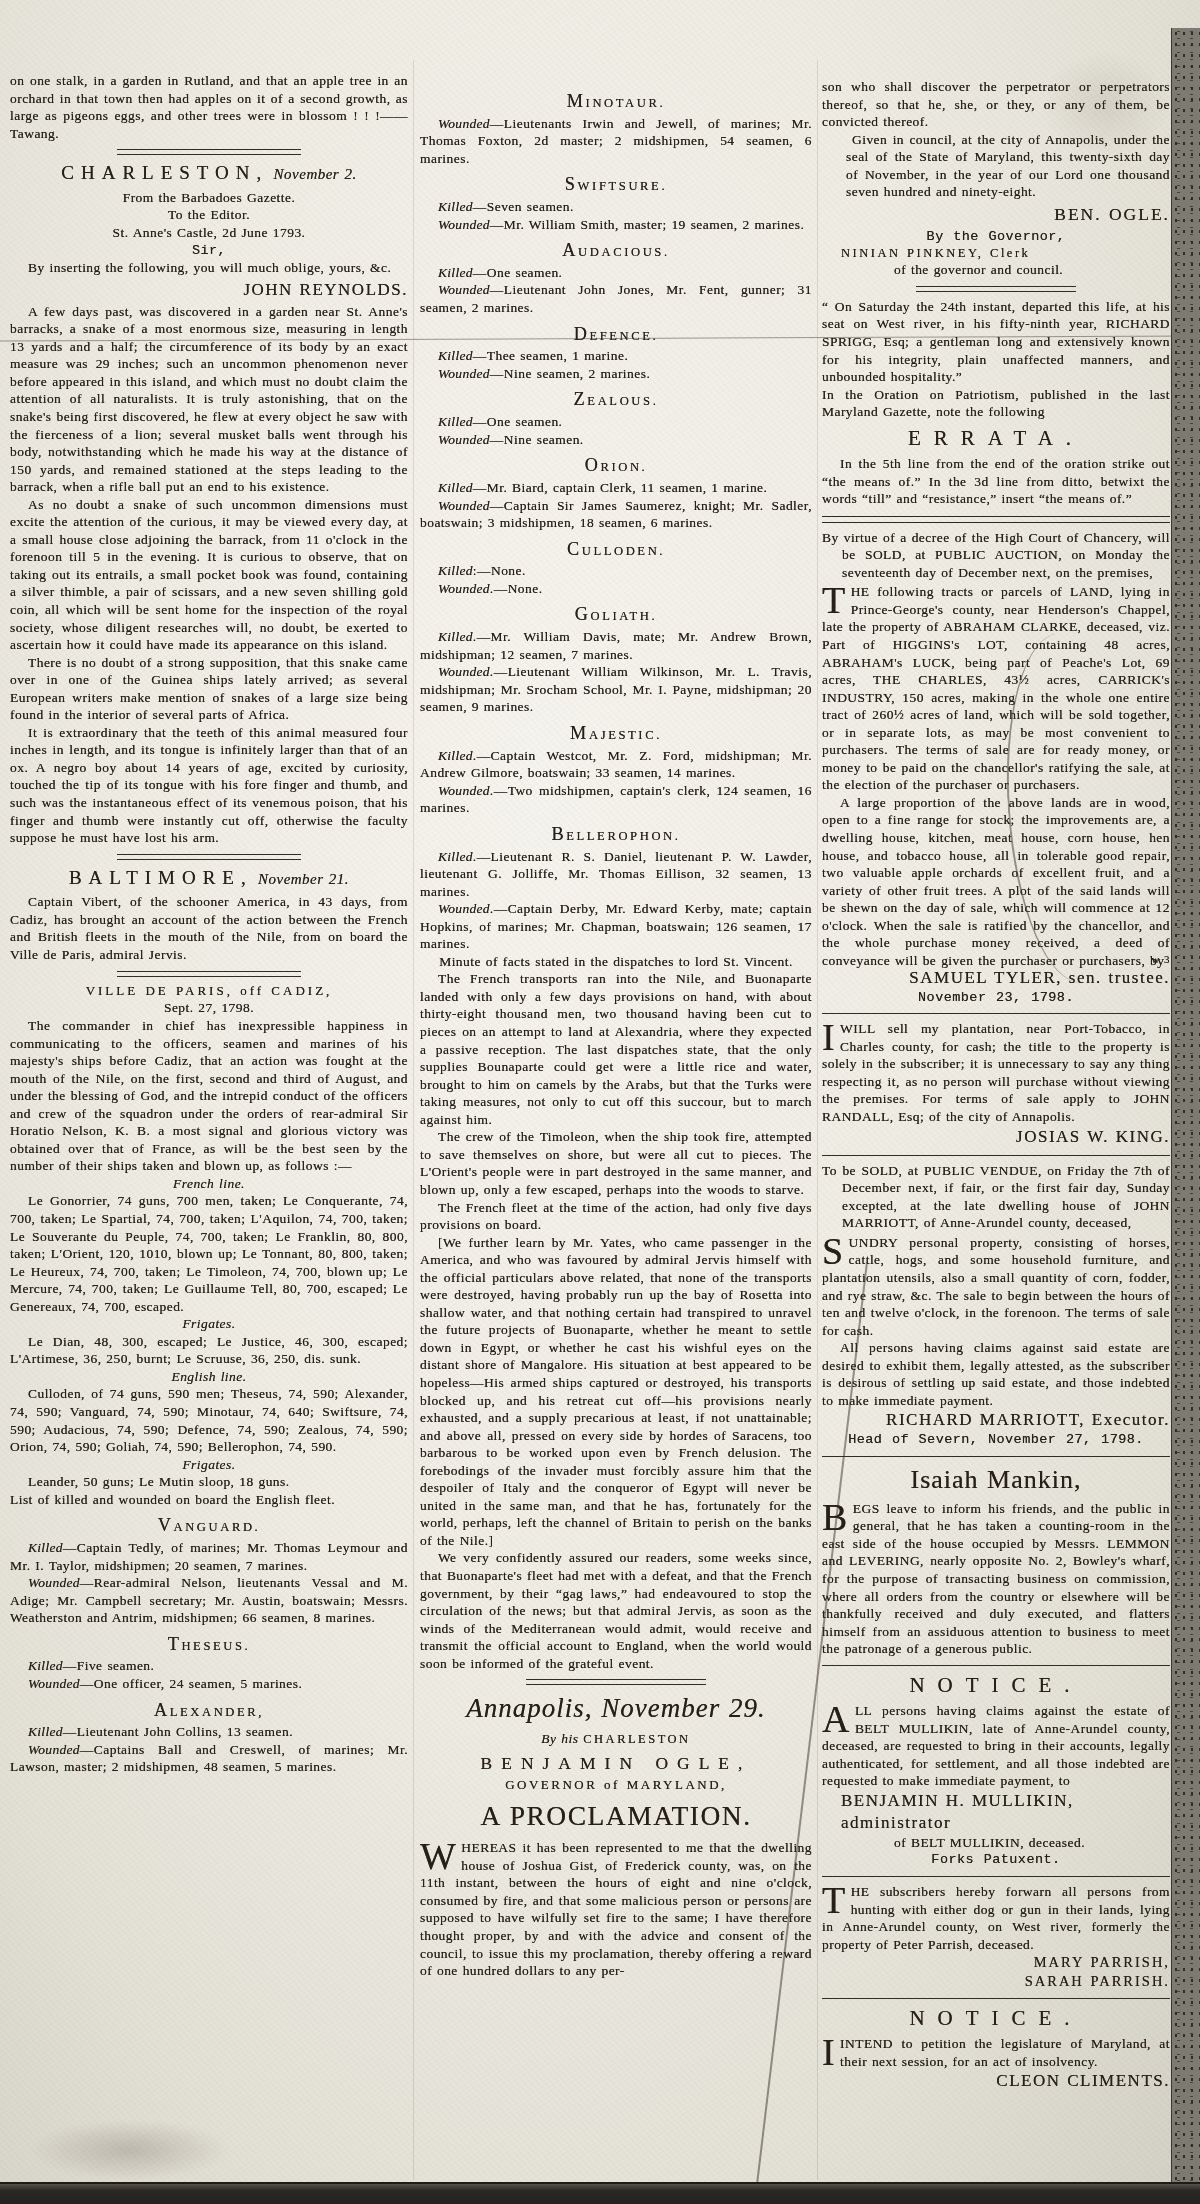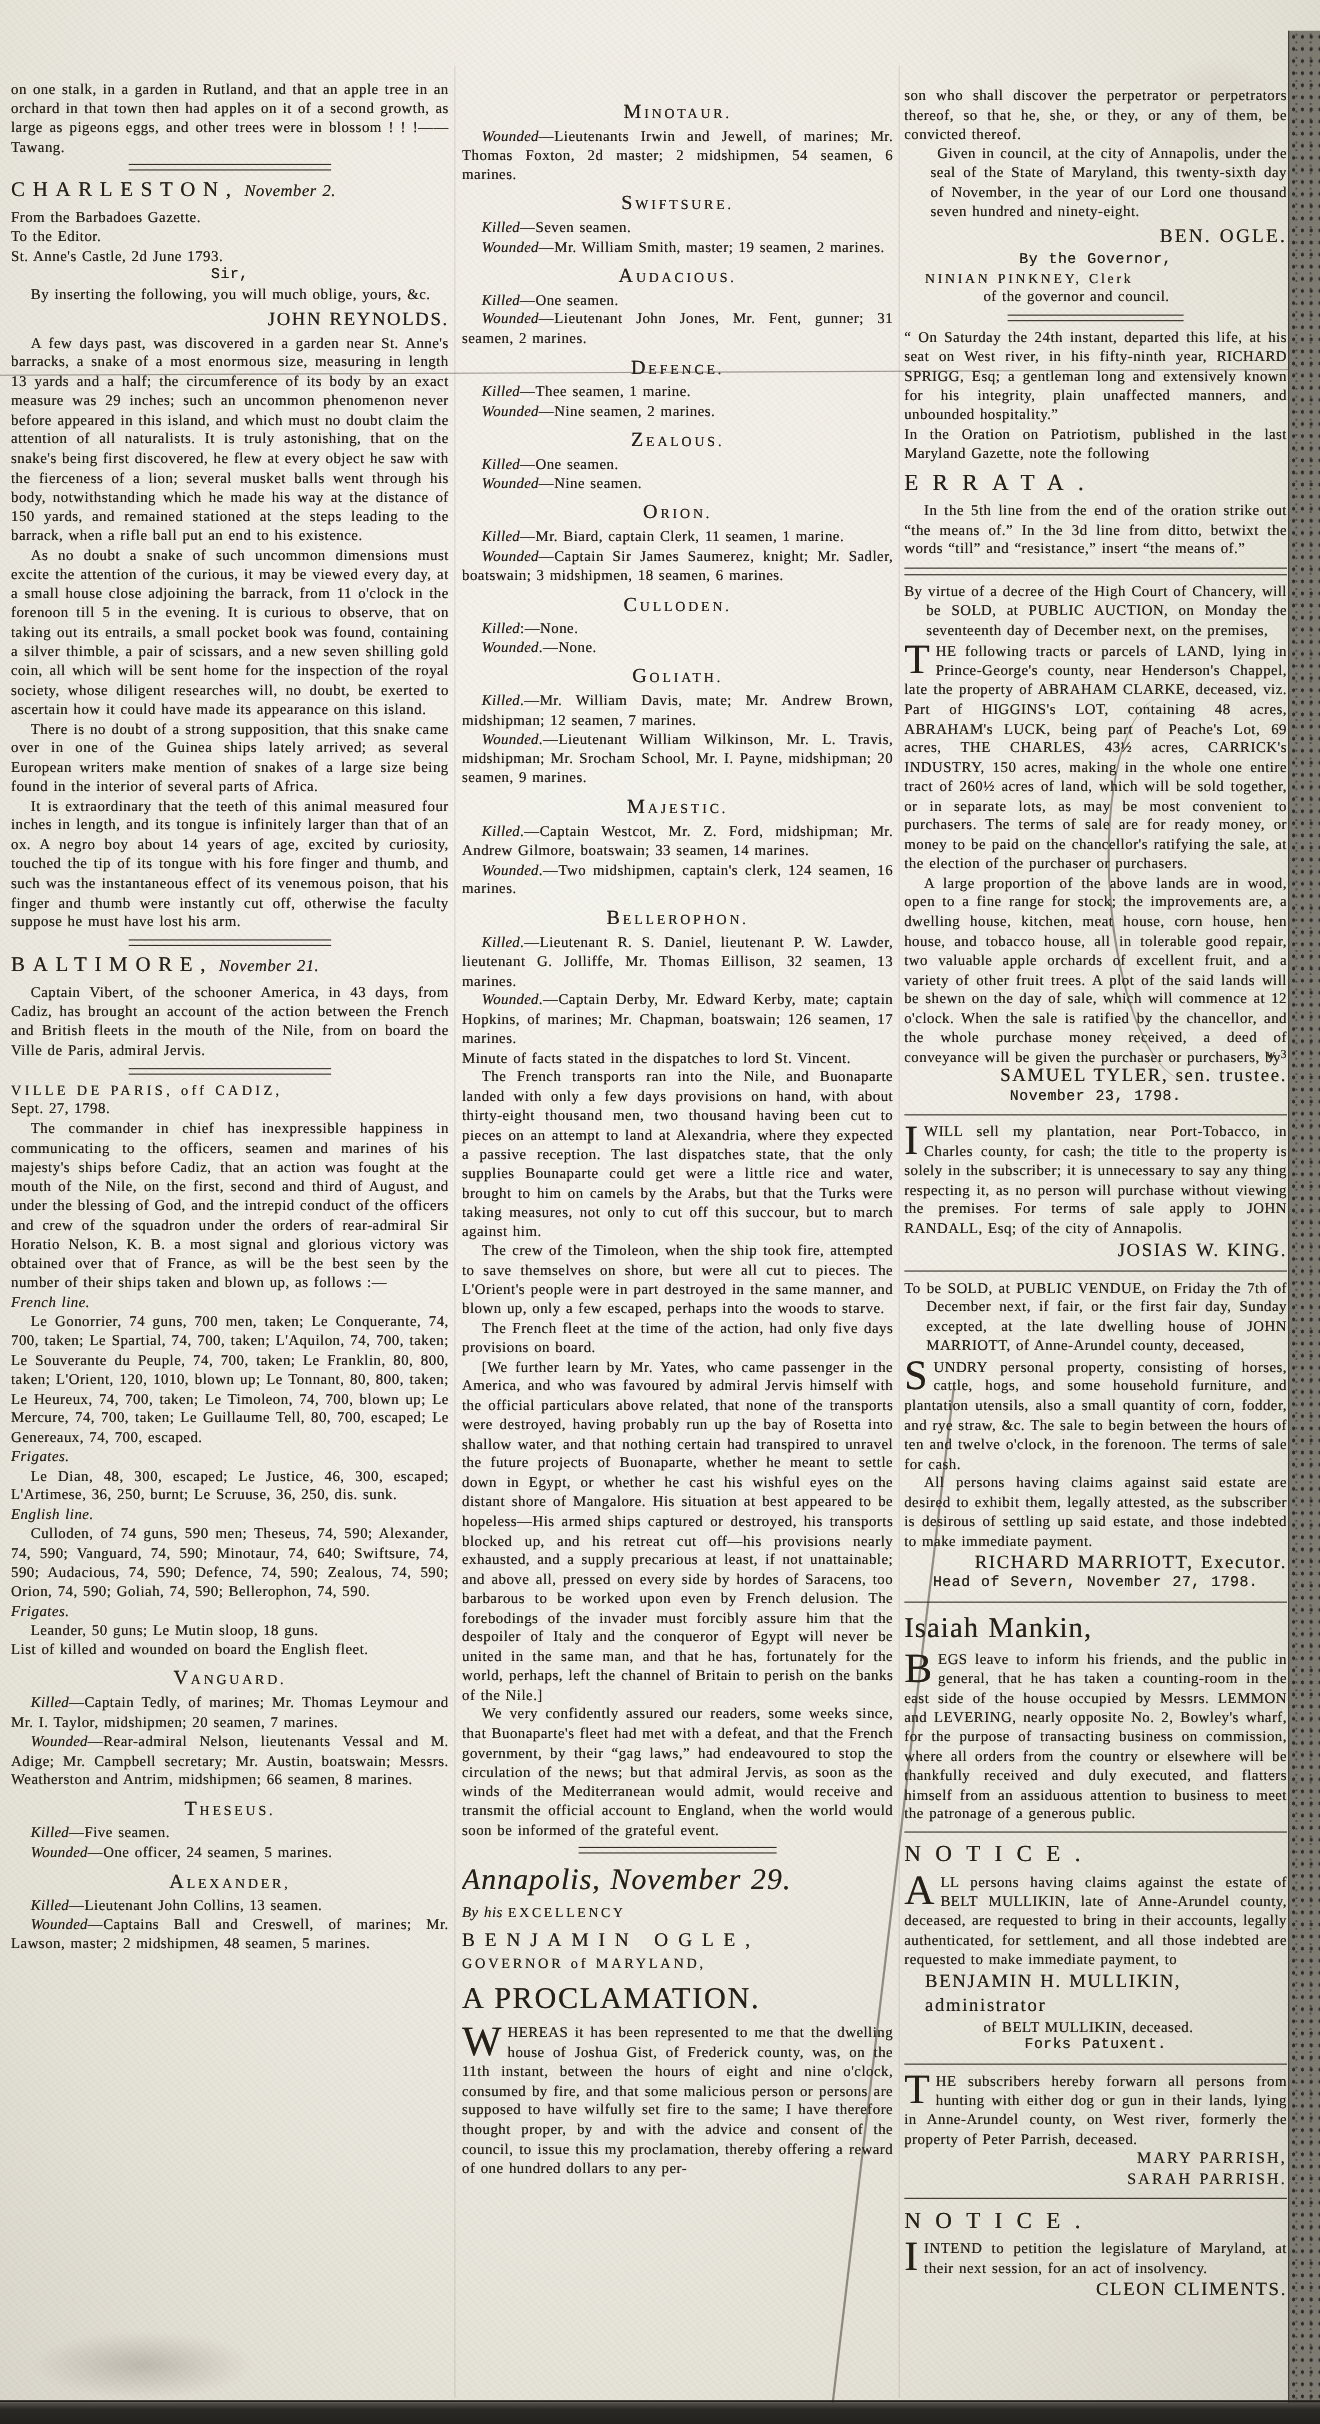--- a/index.html
+++ b/index.html
@@ -19,21 +19,21 @@
   .col-left{left:10px;width:398px;padding-top:72px;}
   .col-mid{left:420px;width:392px;padding-top:84px;}
   .col-right{left:822px;width:348px;padding-top:78px;}
   p{margin:0;text-indent:18px;}
   .para0{text-indent:0;}
   .hang{text-indent:-20px;padding-left:20px;}
   .ml{margin-left:24px;text-indent:6px;}
   .ml2{margin-left:19px;text-indent:0;text-align:left;}
   .ml3{margin-left:72px;text-indent:0;text-align:left;}
   .line{text-indent:0;}
-  .c{text-align:left;text-indent:0;}
+  .c{text-align:center;text-indent:0;}
   .r{text-align:right;text-indent:0;}
   .l{text-align:center;text-indent:0;font-family:Liberation Mono, monospace;}
   .i{font-style:italic;}
   .city{font-size:19px;letter-spacing:7px;}
   .dldate{font-style:italic;font-size:15px;letter-spacing:.5px;}
   .dlrow{margin:2px 0 3px;}
   .reynolds{font-size:17px;letter-spacing:1.5px;margin:2px 0;}
   .spaced13{font-size:13px;letter-spacing:3px;}
   .ship{text-align:center;text-indent:0;letter-spacing:2.6px;font-size:12.6px;margin:6px 0 1px;}
   .ship::first-letter{font-size:1.45em;}
@@ -148,21 +148,21 @@
     <p class="cas"><i>Killed</i><span>.—Lieutenant R. S. Daniel, lieutenant P. W. Lawder, lieutenant G. Jolliffe, Mr. Thomas Eillison, 32 seamen, 13 marines.</span></p>
     <p class="cas"><i>Wounded</i><span>.—Captain Derby, Mr. Edward Kerby, mate; captain Hopkins, of marines; Mr. Chapman, boatswain; 126 seamen, 17 marines.</span></p>
     <div class="line c">Minute of facts stated in the dispatches to lord St. Vincent.</div>
     <p class="">The French transports ran into the Nile, and Buonaparte landed with only a few days provisions on hand, with about thirty-eight thousand men, two thousand having been cut to pieces on an attempt to land at Alexandria, where they expected a passive reception. The last dispatches state, that the only supplies Bounaparte could get were a little rice and water, brought to him on camels by the Arabs, but that the Turks were taking measures, not only to cut off this succour, but to march against him.</p>
     <p class="">The crew of the Timoleon, when the ship took fire, attempted to save themselves on shore, but were all cut to pieces. The L'Orient's people were in part destroyed in the same manner, and blown up, only a few escaped, perhaps into the woods to starve.</p>
     <p class="">The French fleet at the time of the action, had only five days provisions on board.</p>
     <p class="">[We further learn by Mr. Yates, who came passenger in the America, and who was favoured by admiral Jervis himself with the official particulars above related, that none of the transports were destroyed, having probably run up the bay of Rosetta into shallow water, and that nothing certain had transpired to unravel the future projects of Buonaparte, whether he meant to settle down in Egypt, or whether he cast his wishful eyes on the distant shore of Mangalore. His situation at best appeared to be hopeless—His armed ships captured or destroyed, his transports blocked up, and his retreat cut off—his provisions nearly exhausted, and a supply precarious at least, if not unattainable; and above all, pressed on every side by hordes of Saracens, too barbarous to be worked upon even by French delusion. The forebodings of the invader must forcibly assure him that the despoiler of Italy and the conqueror of Egypt will never be united in the same man, and that he has, fortunately for the world, perhaps, left the channel of Britain to perish on the banks of the Nile.]</p>
     <p class="">We very confidently assured our readers, some weeks since, that Buonaparte's fleet had met with a defeat, and that the French government, by their “gag laws,” had endeavoured to stop the circulation of the news; but that admiral Jervis, as soon as the winds of the Mediterranean would admit, would receive and transmit the official account to England, when the world would soon be informed of the grateful event.</p>
     <div class="rule-short"></div>
     <div class="line c annap">Annapolis, November 29.</div>
-    <div class="line c exc"><span class="i">By his </span><span class="sp2">EXCELLENCY</span></div>
+    <div class="line c exc"><span class="i">By his </span><span class="sp2">CHARLESTON</span></div>
     <div class="line c benname">BENJAMIN OGLE,</div>
     <div class="line c gov">GOVERNOR of MARYLAND,</div>
     <div class="line c procl">A PROCLAMATION.</div>
     <p class="drop"><span class="dcap">W</span><span>HEREAS it has been represented to me that the dwelling house of Joshua Gist, of Frederick county, was, on the 11th instant, between the hours of eight and nine o'clock, consumed by fire, and that some malicious person or persons are supposed to have wilfully set fire to the same; I have therefore thought proper, by and with the advice and consent of the council, to issue this my proclamation, thereby offering a reward of one hundred dollars to any per-</span></p>
   </div>
 <div class="col col-right" id="col-2">
     <p class=" para0">son who shall discover the perpetrator or perpetrators thereof, so that he, she, or they, or any of them, be convicted thereof.</p>
     <p class=" ml">Given in council, at the city of Annapolis, under the seal of the State of Maryland, this twenty-sixth day of November, in the year of our Lord one thousand seven hundred and ninety-eight.</p>
     <div class="line r benogle">BEN. OGLE.</div>
     <div class="line l">By the Governor,</div>

